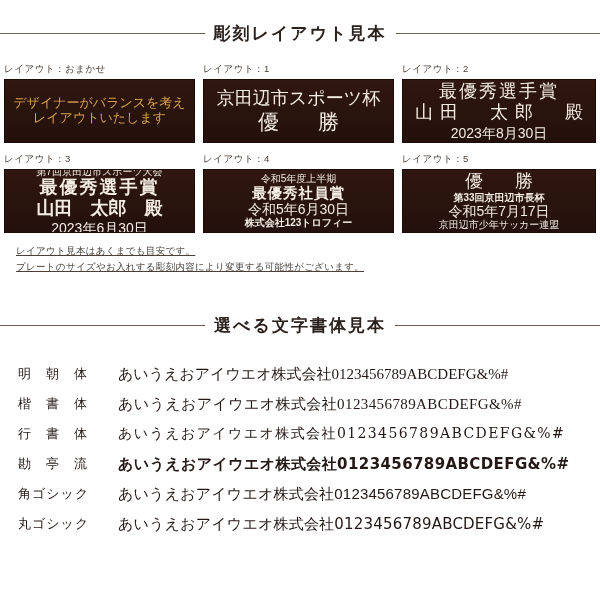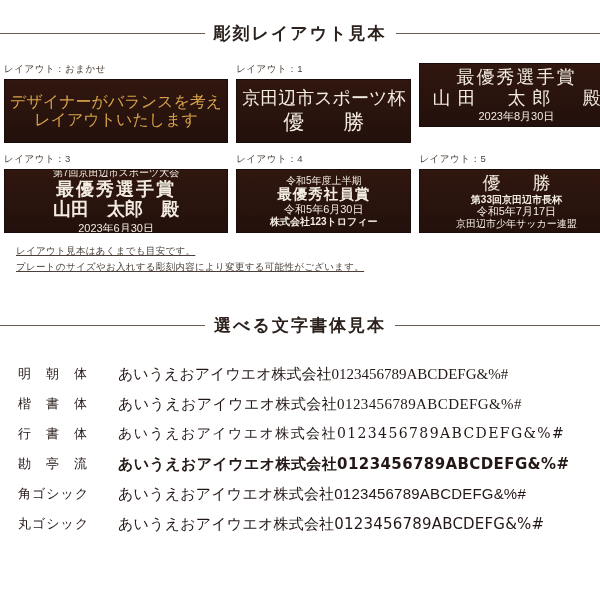--- a/index.html
+++ b/index.html
@@ -70,23 +70,23 @@
     padding: 3px 5px;
     overflow: hidden;
   }
   .plate .ln {
     color: #f3ece2;
     text-align: center;
     line-height: 1.15;
     white-space: nowrap;
   }
   .ln.gold { color: #d8a24a; }
-  .ln.s9  { font-size: 11px; }
+  .ln.s9  { font-size: 14px; }
   .ln.s10 { font-size: 10px; }
-  .ln.s11 { font-size: 16px; }
+  .ln.s11 { font-size: 13px; }
   .ln.s13 { font-size: 18px; }
   .ln.s14 { font-size: 14.5px; letter-spacing: 1px; }
   .ln.s20 { font-size: 21px; letter-spacing: 9px; text-indent: 9px; }
   .ln.s18 { font-size: 18px; letter-spacing: 7px; text-indent: 7px; }
   .ln.bold { font-weight: bold; }
   .ln.sp2 { letter-spacing: 2px; }
   .ln.gap { margin-top: 2px; }
 
   
   .notes {
@@ -158,20 +158,21 @@
 
     <div>
       <div class="cell-label">レイアウト：1</div>
       <div class="plate">
         <div class="ln s13">京田辺市スポーツ杯</div>
         <div class="ln s20 gap">優　勝</div>
       </div>
     </div>
 
     <div>
+      <div class="cell-label">レイアウト：2</div>
       <div class="plate">
         <div class="ln s13 sp2">最優秀選手賞</div>
         <div class="ln s18">山田　太郎　殿</div>
         <div class="ln s9 gap">2023年8月30日</div>
       </div>
     </div>
 
     <div>
       <div class="cell-label">レイアウト：3</div>
       <div class="plate">

